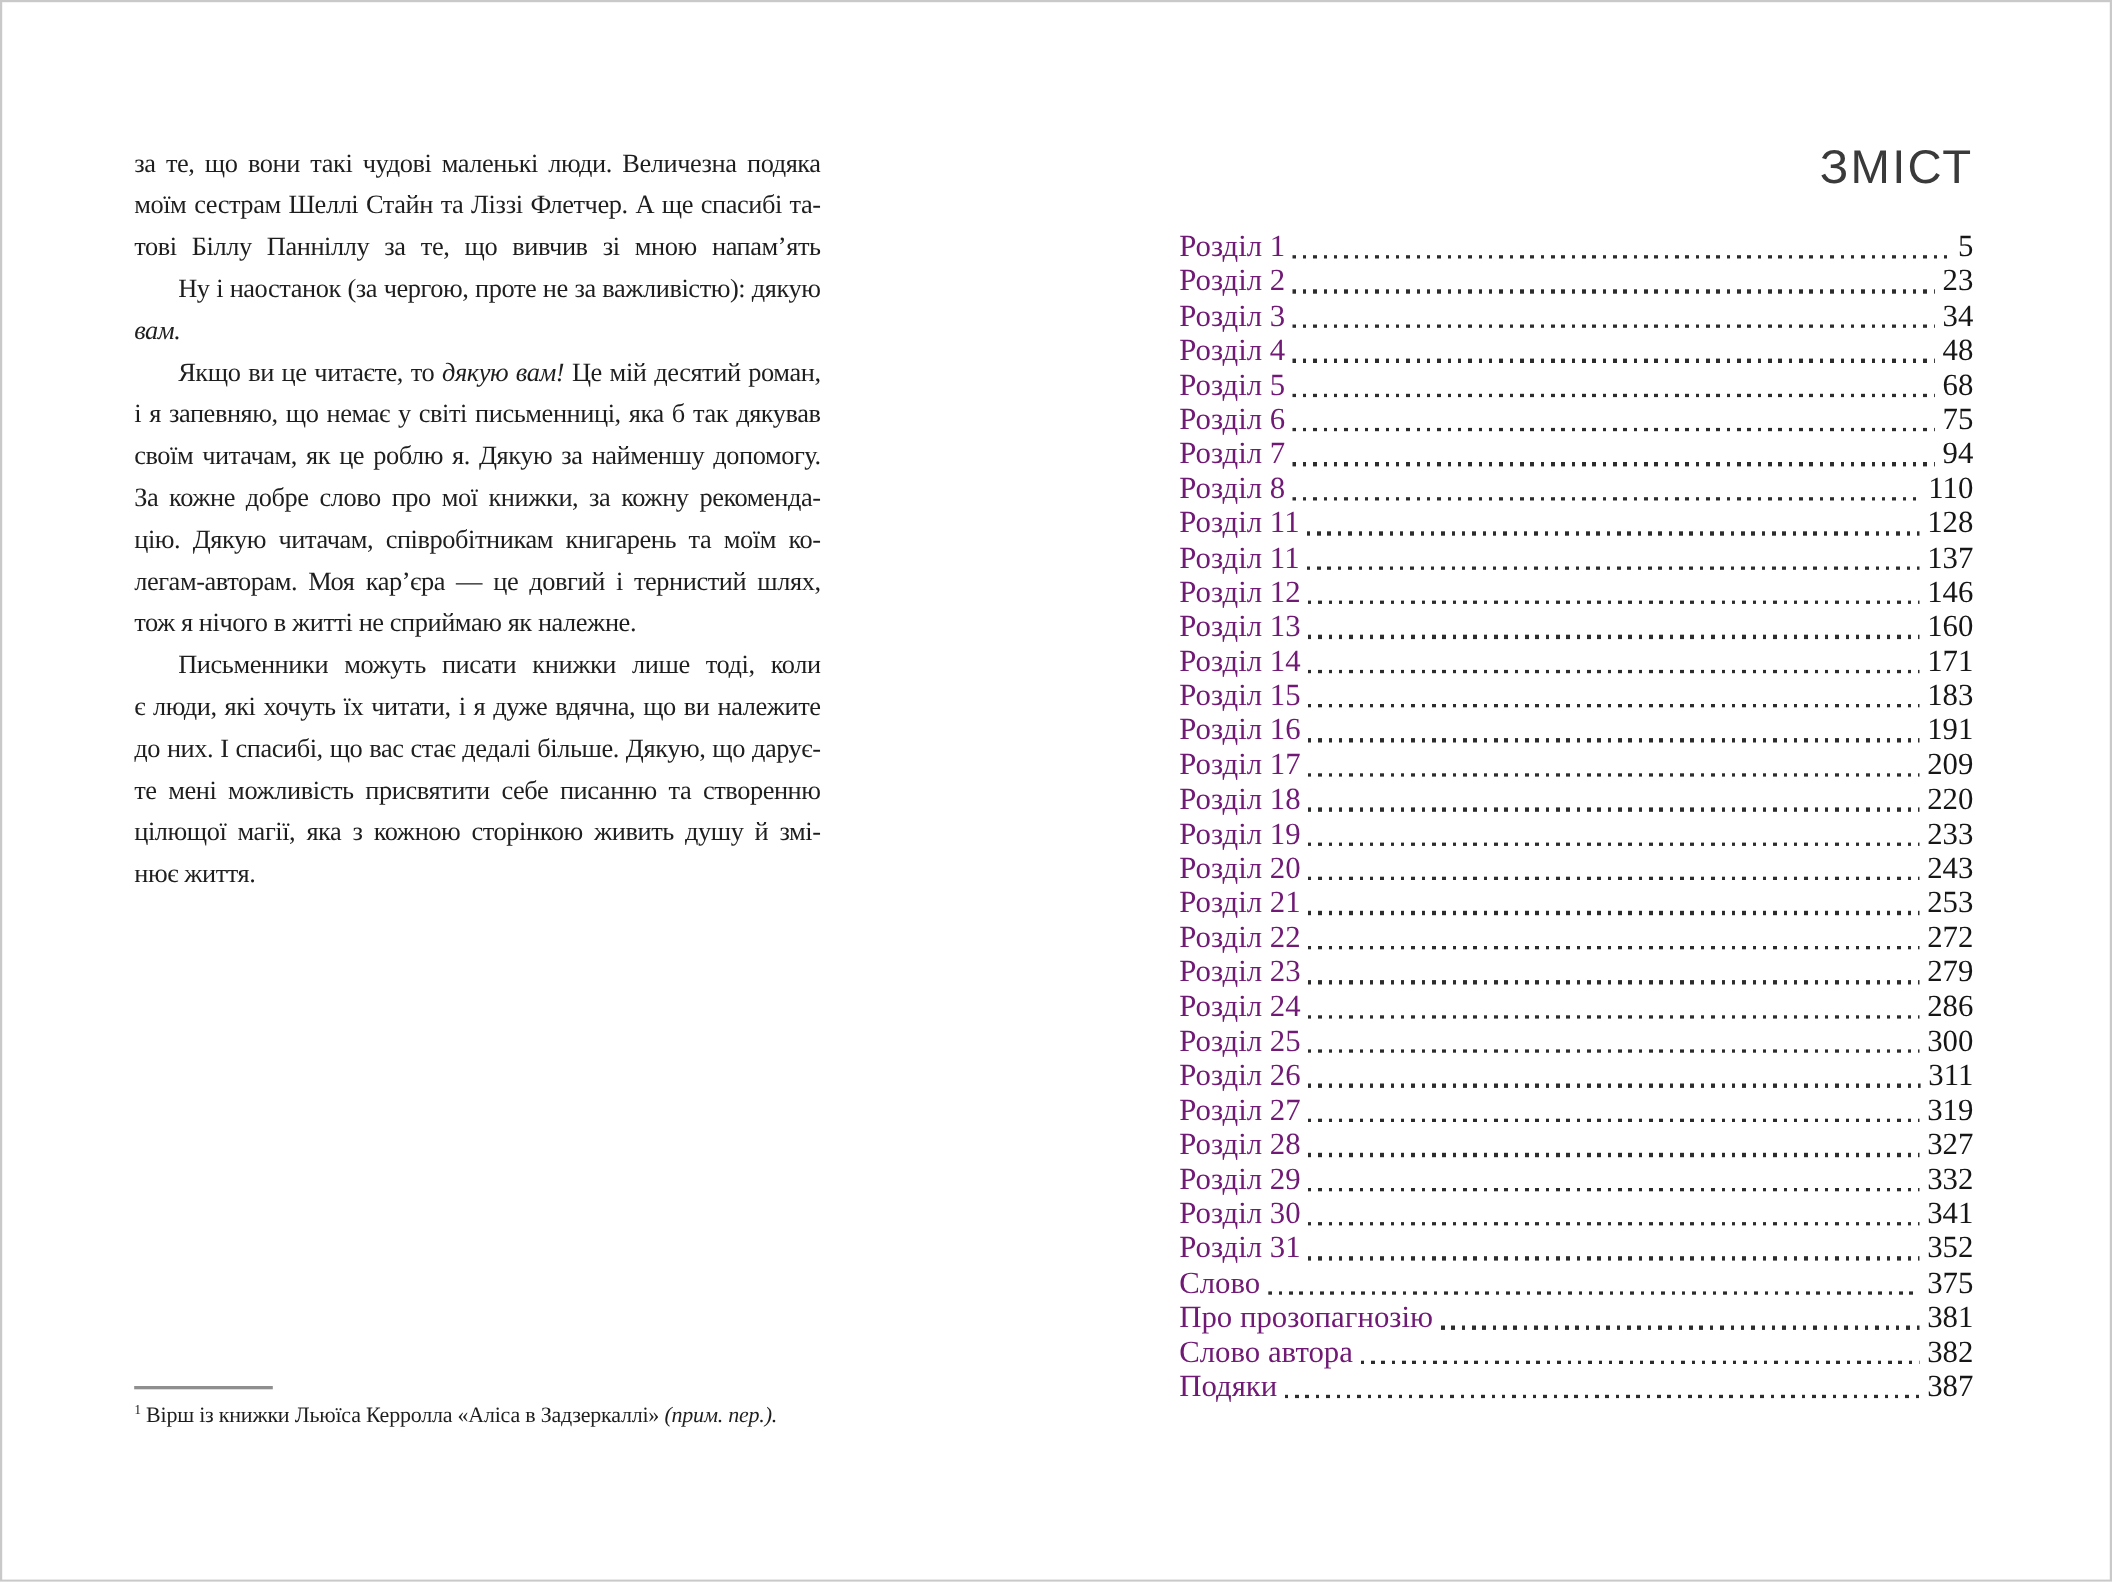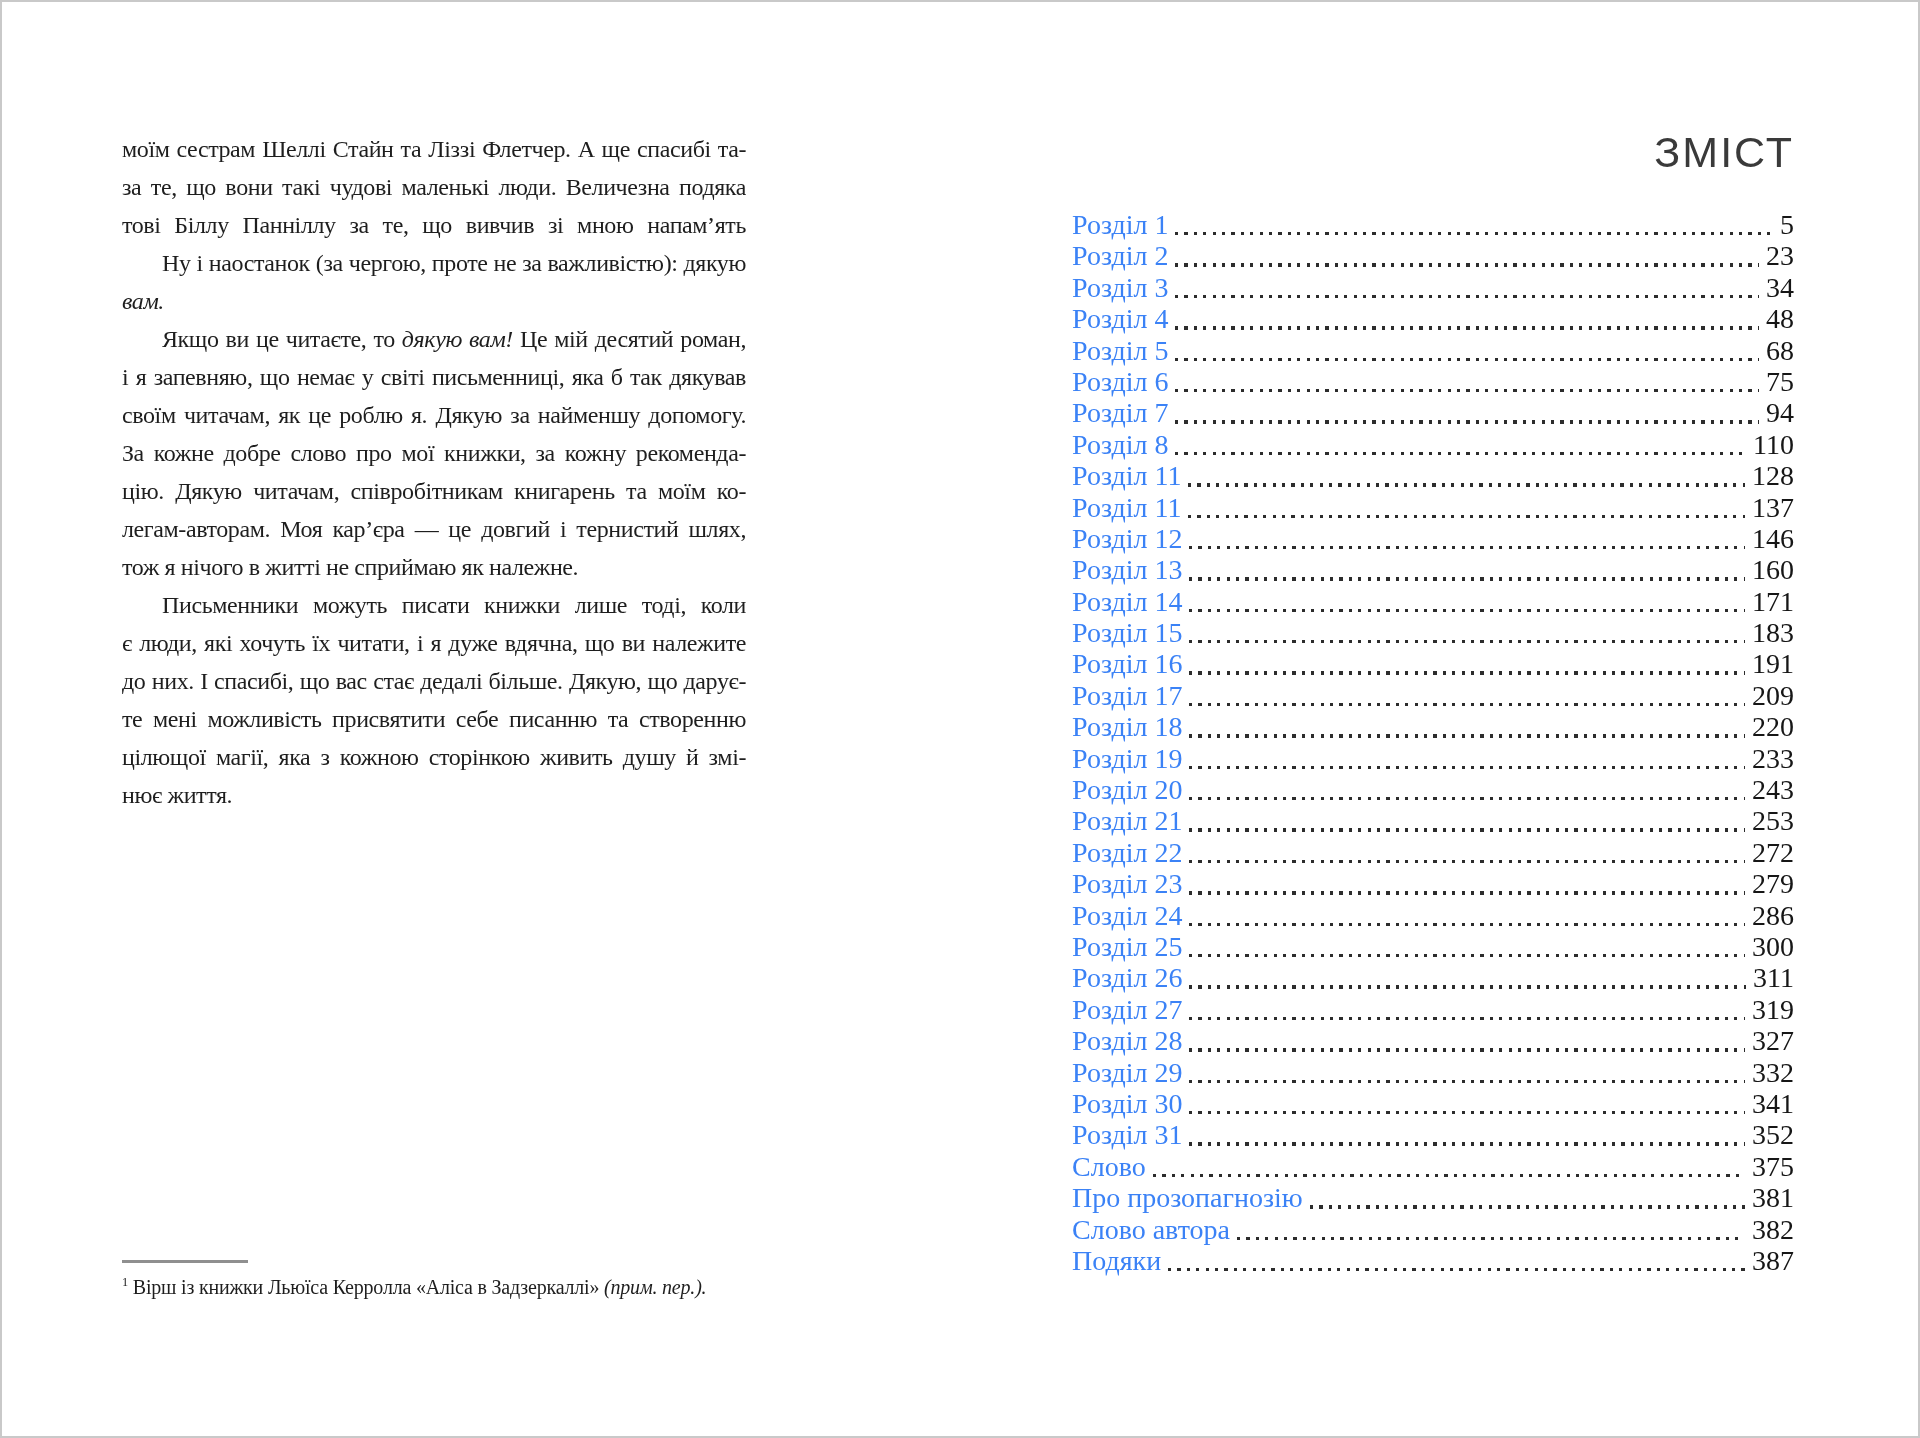--- a/index.html
+++ b/index.html
@@ -23,39 +23,39 @@
   .footnote-text{margin:0;font-size:20px;line-height:30px;letter-spacing:-0.2px;}
   
   .right-page{position:absolute;left:1070px;top:126px;width:722px;}
   .toc-title{
     margin:0;text-align:right;font-family:"Liberation Sans", sans-serif;
     font-weight:300;font-size:43px;line-height:48px;letter-spacing:2px;color:#3a3a3a;
   }
   .toc{margin-top:33px;}
   .toc-row{display:flex;align-items:baseline;height:31.4px;}
   .toc-label{
-    font-size:28px;line-height:31.4px;white-space:nowrap;padding-right:5px;color:#3b82f6;
+    font-size:28px;line-height:31.4px;white-space:nowrap;padding-right:5px;color:#701a75;
   }
   .toc-leader{
     flex:1;height:3.4px;align-self:flex-end;margin:0 2px 5px 2px;
     background-image:repeating-linear-gradient(to right,#2c2c2c 0 3.2px,transparent 3.2px 9.4px);
   }
   .toc-page{
     font-size:28px;line-height:31.4px;white-space:nowrap;padding-left:5px;color:#161616;
   }
 </style>
 </head>
 <body>
 
 <div class="canvas">
 
   <div class="left-page">
     <div class="body-text" id="paragraphs">
+        <div class="line"><span>за те, що вони такі чудові маленькі люди. Величезна подяка</span></div>
         <div class="line"><span>моїм сестрам Шеллі Стайн та Ліззі Флетчер. А ще спасибі та-</span></div>
-        <div class="line"><span>за те, що вони такі чудові маленькі люди. Величезна подяка</span></div>
         <div class="line"><span>тові Біллу Панніллу за те, що вивчив зі мною напам’ять</span></div>
         <div class="line ind"><span>Ну і наостанок (за чергою, проте не за важливістю): дякую</span></div>
         <div class="line last"><span class="it">вам.</span></div>
         <div class="line ind"><span>Якщо ви це читаєте, то </span><span class="it">дякую вам!</span><span> Це мій десятий роман,</span></div>
         <div class="line"><span>і я запевняю, що немає у світі письменниці, яка б так дякував</span></div>
         <div class="line"><span>своїм читачам, як це роблю я. Дякую за найменшу допомогу.</span></div>
         <div class="line"><span>За кожне добре слово про мої книжки, за кожну рекоменда-</span></div>
         <div class="line"><span>цію. Дякую читачам, співробітникам книгарень та моїм ко-</span></div>
         <div class="line"><span>легам-авторам. Моя кар’єра — це довгий і тернистий шлях,</span></div>
         <div class="line last"><span>тож я нічого в житті не сприймаю як належне.</span></div>

